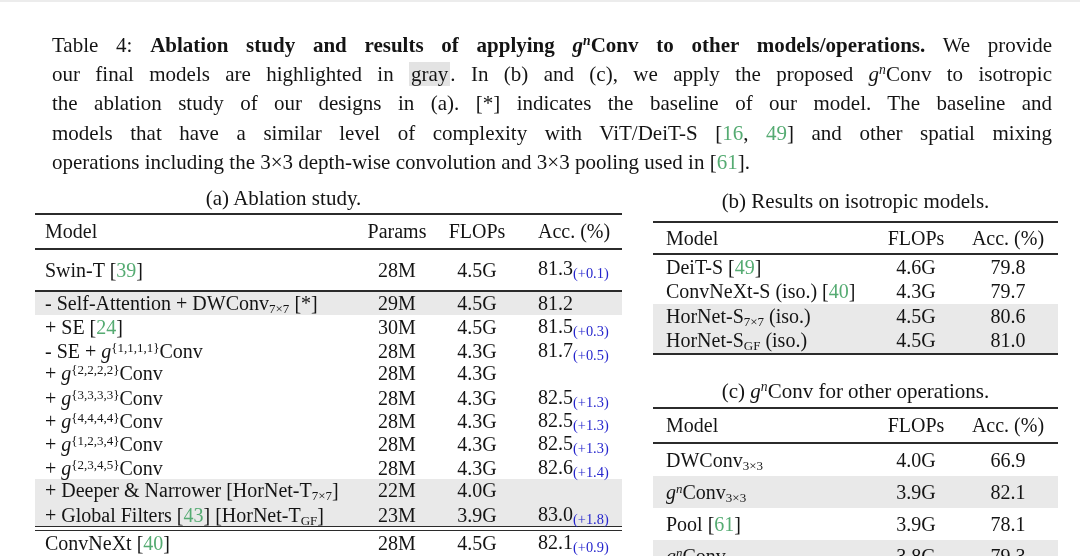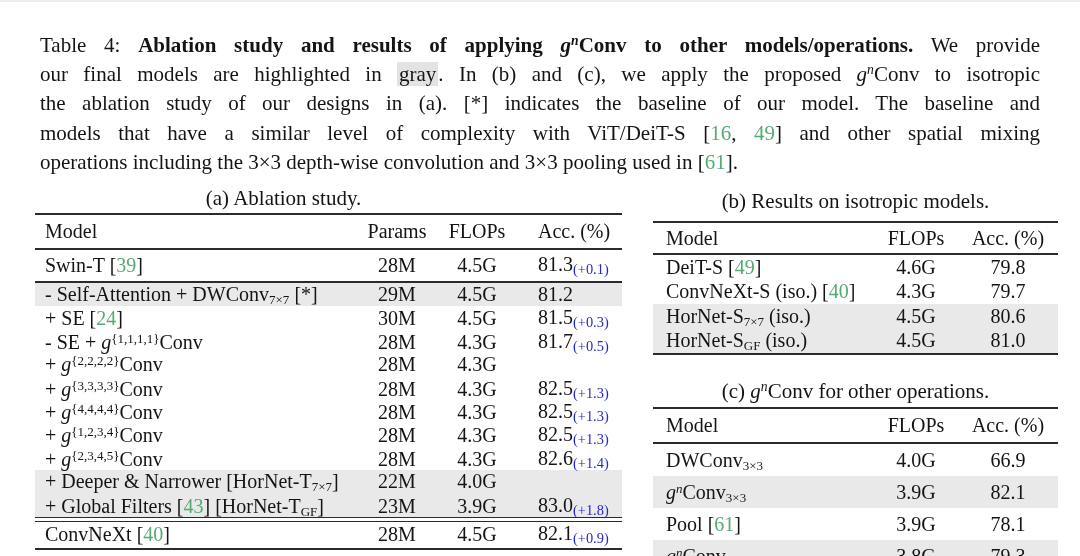--- a/index.html
+++ b/index.html
@@ -1,21 +1,21 @@
 <!DOCTYPE html>
 <html style="--green: #55ab72; --blue: #2525cd; --rowhl: #e9e9e9; --hl: #e3e3e3; --rule: #2b2b2b;"><head>
 <meta charset="utf-8">
 <style>
   html,body{margin:0;padding:0;background:#fff;}
   .page{position:relative;width:1080px;height:556px;background:#ffffff;overflow:hidden;
         font-family:"Liberation Serif",serif;color:#141414;}
   .top-edge{position:absolute;left:0;top:0;width:1080px;height:2px;background:#ececec;}
 
   
-  .caption{position:absolute;left:40px;top:31px;width:1000px;font-size:21px;line-height:29.2px;}
+  .caption{position:absolute;left:52px;top:31px;width:1000px;font-size:21px;line-height:29.2px;}
   .cap-line{text-align:justify;text-align-last:justify;}
   .cap-line.last{text-align-last:left;}
 
   
   .b{font-weight:bold;}
   .i{font-style:italic;}
   .g{color:var(--green);}
   .hl{background:var(--hl);padding:0 2px;}
   .sup{font-size:65%;vertical-align:0.5em;line-height:0;}
   .sub{font-size:65%;vertical-align:-0.22em;line-height:0;}
@@ -31,21 +31,21 @@
   #table-a{left:35px;top:213px;width:587px;}
   #table-b{left:653px;top:221px;width:405px;}
   #table-c{left:653px;top:407px;width:405px;}
 
   .rule{height:2px;background:var(--rule);}
   .rule-double{height:5px;background:transparent;border-top:1.5px solid var(--rule);border-bottom:1.5px solid var(--rule);box-sizing:border-box;}
 
   .row{display:grid;align-items:center;}
   .a-row{grid-template-columns:312px 80px 80px 1fr;padding-left:10px;height:23.4px;}
   .a-row.head{height:33px;}
-  .a-row.s1{height:31px;}
+  .a-row.s1{height:40px;}
   .a-row.s3{height:26px;}
   .bc-row{grid-template-columns:214px 72px 1fr;padding-left:13px;}
   #table-b .bc-row{height:24.5px;}
   #table-b .bc-row.head{height:30px;}
   #table-c .bc-row{height:32px;}
   #table-c .bc-row.head{height:33px;}
 
   .cell{white-space:nowrap;}
   .cell.num{text-align:center;}
   .cell.acc-a{padding-left:21px;}

